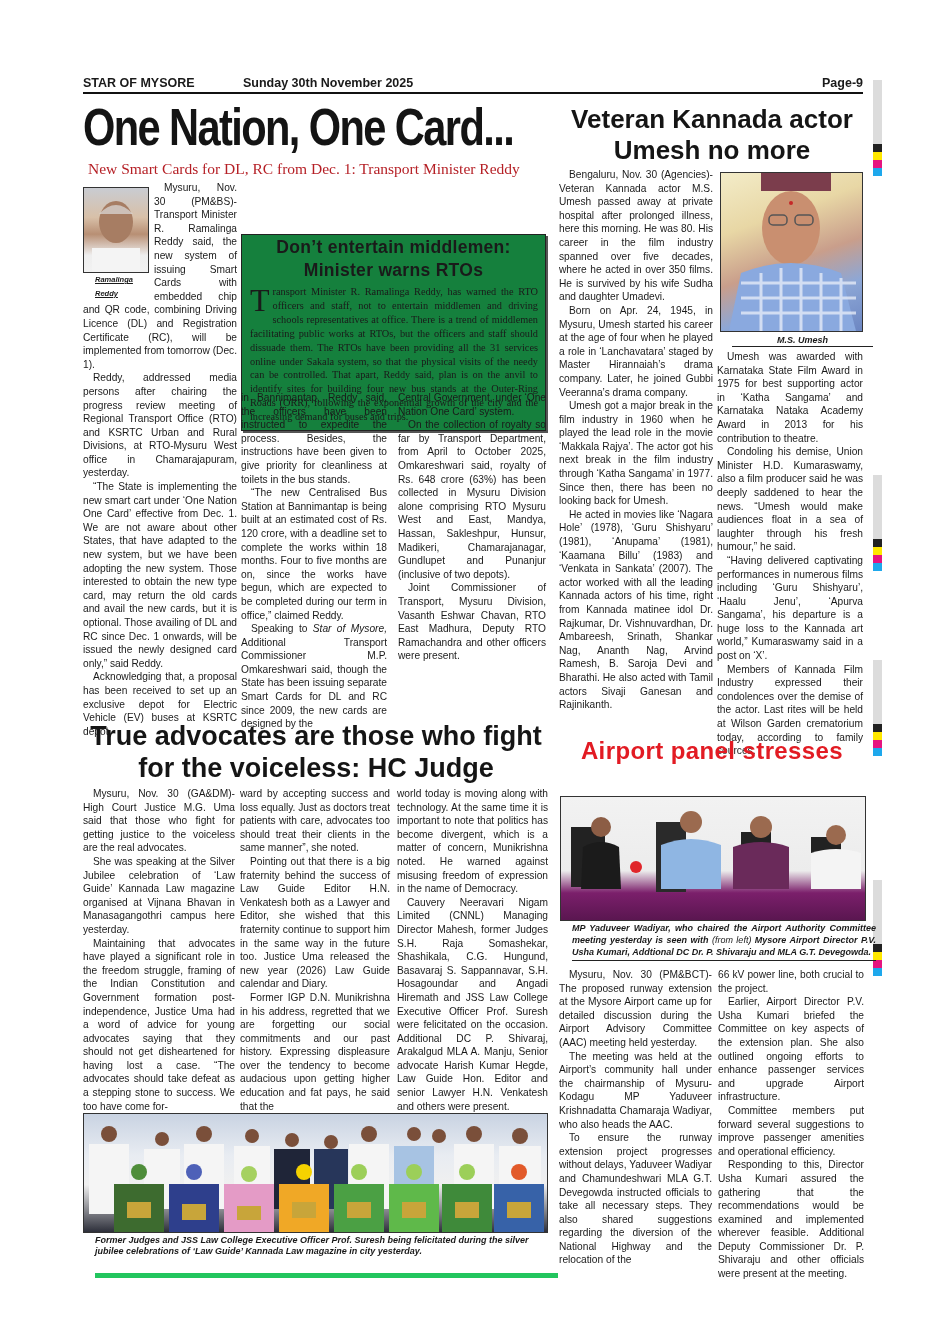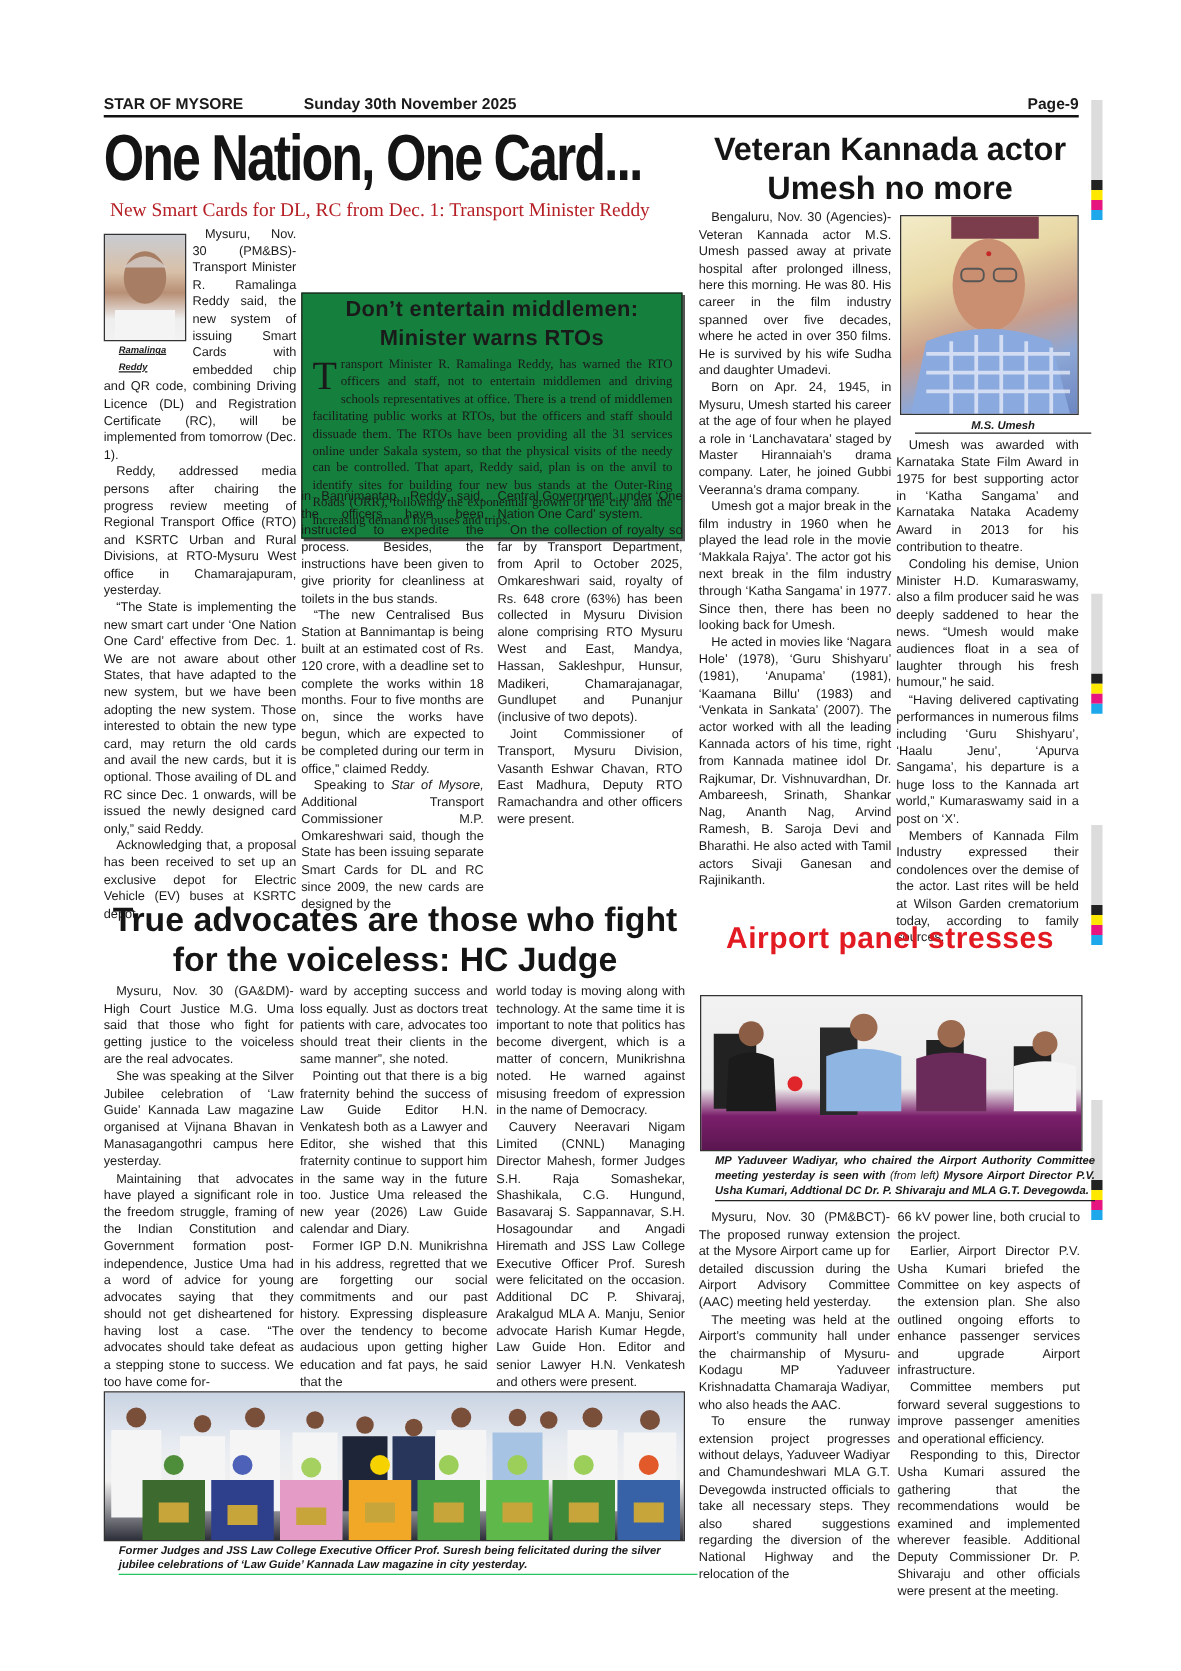--- a/index.html
+++ b/index.html
@@ -204,21 +204,21 @@
         <circle cx="110" cy="58" r="8" fill="#4e61b8"></circle>
         <circle cx="165" cy="60" r="8" fill="#a5d160"></circle>
         <circle cx="220" cy="58" r="8" fill="#f5d200"></circle>
         <circle cx="275" cy="58" r="8" fill="#9ccf59"></circle>
         <circle cx="330" cy="58" r="8" fill="#9ccf59"></circle>
         <circle cx="383" cy="58" r="8" fill="#9ccf59"></circle>
         <circle cx="435" cy="58" r="8" fill="#e25a2a"></circle>
       </g>
   </svg>
 </div>
-<div class="abs cap" style="left:83px; top:1235px; width:463px; line-height:11px; border-bottom:1px solid #22c55e; padding-bottom:2px;">Former Judges and JSS Law College Executive Officer Prof. Suresh being felicitated during the silver jubilee celebrations of ‘Law Guide’ Kannada Law magazine in city yesterday.</div>
+<div class="abs cap" style="left:83px; top:1235px; width:463px; line-height:11px; border-bottom:5px solid #22c55e; padding-bottom:16px;">Former Judges and JSS Law College Executive Officer Prof. Suresh being felicitated during the silver jubilee celebrations of ‘Law Guide’ Kannada Law magazine in city yesterday.</div>
 
 <div class="abs red-head" style="left:558px; top:736px; width:308px; font-size:24px; line-height:29px;">
   <div>Airport panel stresses</div>
 </div>
 <div class="abs photo" style="left:560px; top:796px; width:304px; height:123px; background:linear-gradient(180deg,#f2f2f2 0%,#ececec 60%,#7b1f6b 78%,#5a1650 100%);">
   <svg width="304" height="123" viewBox="0 0 304 123">
     <rect x="10" y="30" width="34" height="60" fill="#222"></rect>
       <rect x="95" y="25" width="30" height="70" fill="#2a2a2a"></rect>
       <rect x="180" y="35" width="30" height="55" fill="#222"></rect>
       <rect x="250" y="40" width="30" height="50" fill="#222"></rect>

